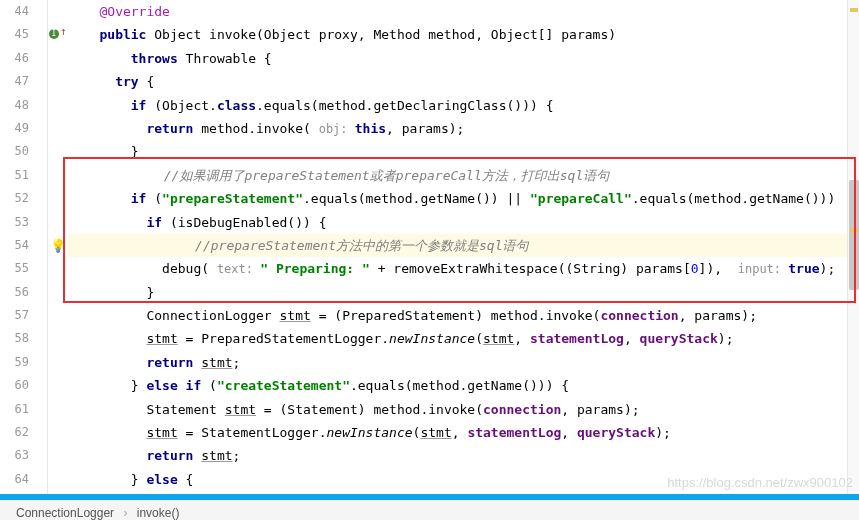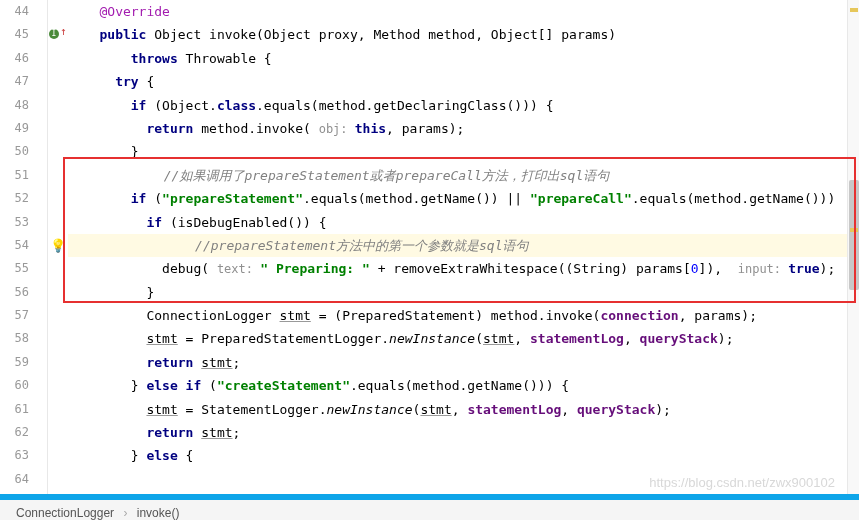--- a/index.html
+++ b/index.html
@@ -112,21 +112,21 @@
       font-size: 12px;
       color: #555;
       font-family: -apple-system, 'Segoe UI', sans-serif;
     }
     .breadcrumb-sep {
       color: #aaa;
       margin: 0 6px;
     }
     .watermark {
       position: absolute;
-      right: 24px;
+      right: 6px;
       bottom: 30px;
       color: #d8d8d8;
       font-size: 13px;
       font-family: sans-serif;
       pointer-events: none;
     }
     .scrollbar-v {
       position: absolute;
       right: 0;
       top: 0;
@@ -218,20 +218,21 @@
     <div class="code-line">       <span class="comment">//如果调用了prepareStatement或者prepareCall方法，打印出sql语句</span></div>
     <div class="code-line">       <span class="kw">if</span><span> (</span><span class="str">"prepareStatement"</span><span>.equals(method.getName()) || </span><span class="str">"prepareCall"</span><span>.equals(method.getName()))</span></div>
     <div class="code-line">         <span class="kw">if</span><span> (isDebugEnabled()) {</span></div>
     <div class="code-line line-highlight">           <span class="comment">//prepareStatement方法中的第一个参数就是sql语句</span></div>
     <div class="code-line">           <span>debug( </span><span class="param-hint">text: </span><span class="str">" Preparing: "</span><span> + removeExtraWhitespace((String) params[</span><span class="num">0</span><span>]),  </span><span class="param-hint">input: </span><span class="kw">true</span><span>);</span></div>
     <div class="code-line">         <span>}</span></div>
     <div class="code-line">         <span>ConnectionLogger </span><span class="underline">stmt</span><span> = (PreparedStatement) method.invoke(</span><span class="field">connection</span><span>, params);</span></div>
     <div class="code-line">         <span class="underline">stmt</span><span> = PreparedStatementLogger.</span><span class="method-static">newInstance</span><span>(</span><span class="underline">stmt</span><span>, </span><span class="field">statementLog</span><span>, </span><span class="field">queryStack</span><span>);</span></div>
     <div class="code-line">         <span class="kw">return</span><span> </span><span class="underline">stmt</span><span>;</span></div>
     <div class="code-line">       <span>} </span><span class="kw">else if</span><span> (</span><span class="str">"createStatement"</span><span>.equals(method.getName())) {</span></div>
+    <div class="code-line">         <span>Statement </span><span class="underline">stmt</span><span> = (Statement) method.invoke(</span><span class="field">connection</span><span>, params);</span></div>
     <div class="code-line">         <span class="underline">stmt</span><span> = StatementLogger.</span><span class="method-static">newInstance</span><span>(</span><span class="underline">stmt</span><span>, </span><span class="field">statementLog</span><span>, </span><span class="field">queryStack</span><span>);</span></div>
     <div class="code-line">         <span class="kw">return</span><span> </span><span class="underline">stmt</span><span>;</span></div>
     <div class="code-line">       <span>} </span><span class="kw">else</span><span> {</span></div>
   </div>
 
   <div class="scrollbar-v">
     <div class="scroll-mark-warn" style="top:8px;"></div>
     <div class="scroll-thumb" style="top:180px;height:110px;"></div>
     <div class="scroll-mark-warn" style="top:228px;"></div>
   </div>

